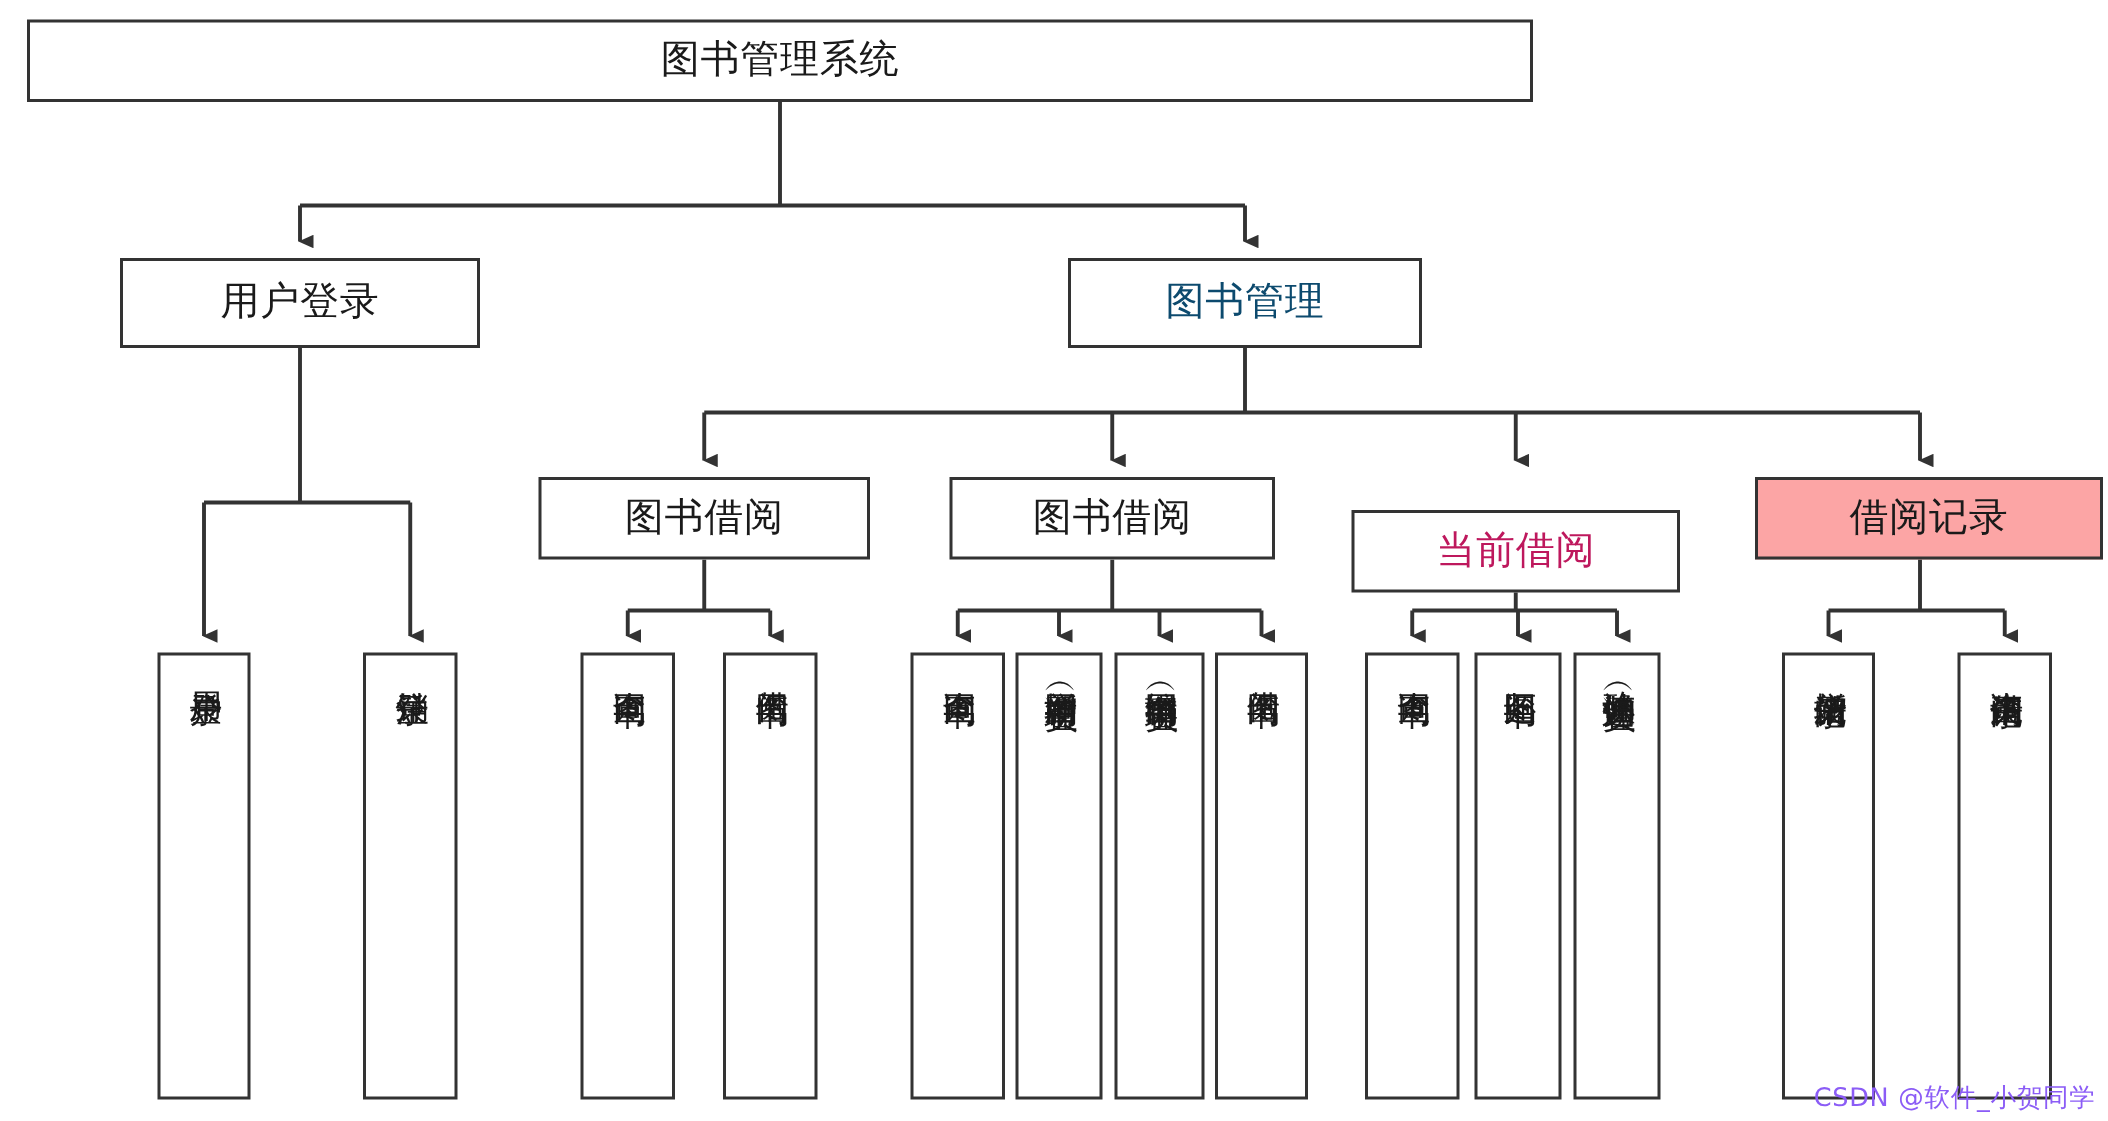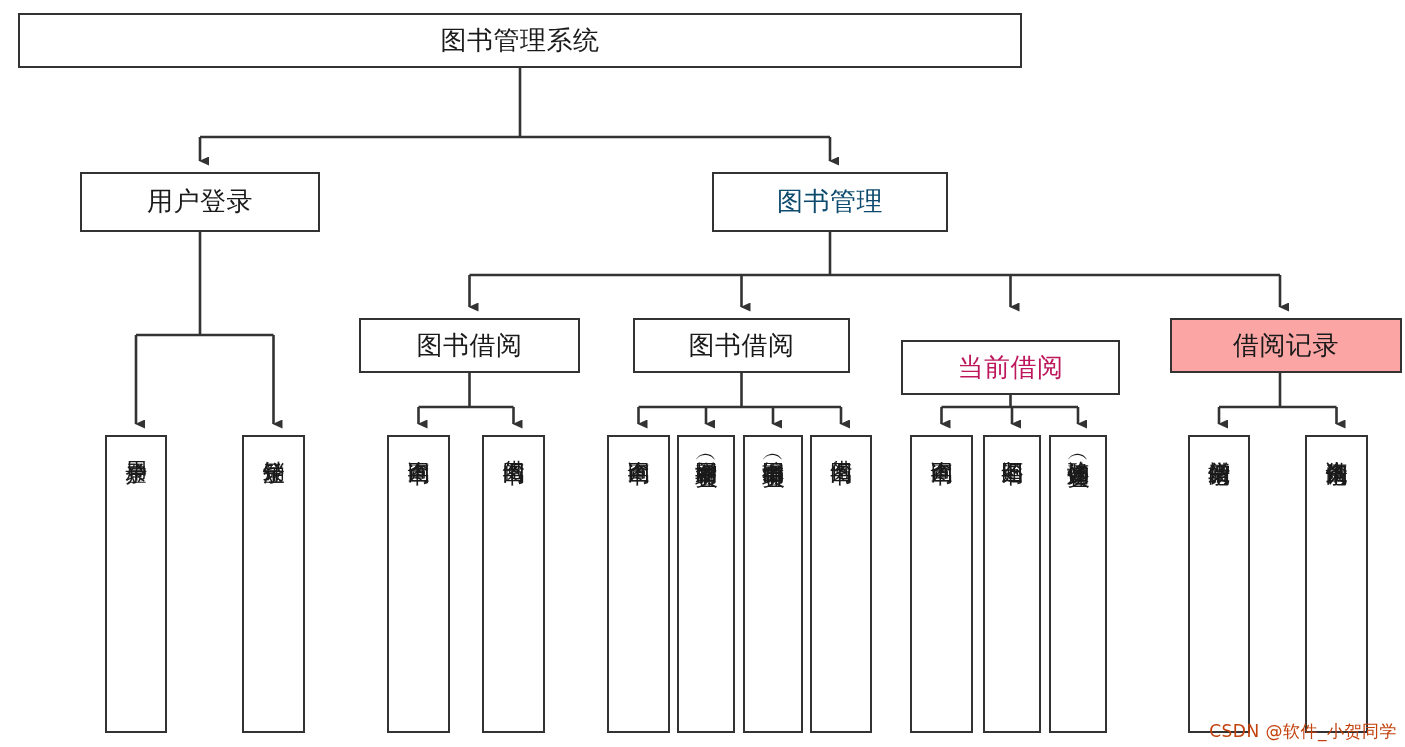--- a/index.html
+++ b/index.html
@@ -55,21 +55,21 @@
     white-space: nowrap;
   }
   .node .label {
     display: block;
   }
   .watermark {
     position: absolute;
     right: 8px;
     bottom: 4px;
     font-size: 17px;
-    color: #c2410c;
+    color: #8b5cf6;
     letter-spacing: 0.5px;
     white-space: nowrap;
     user-select: none;
   }
 </style>
 </head>
 <body>
 
 <div id="diagram-root">
 

